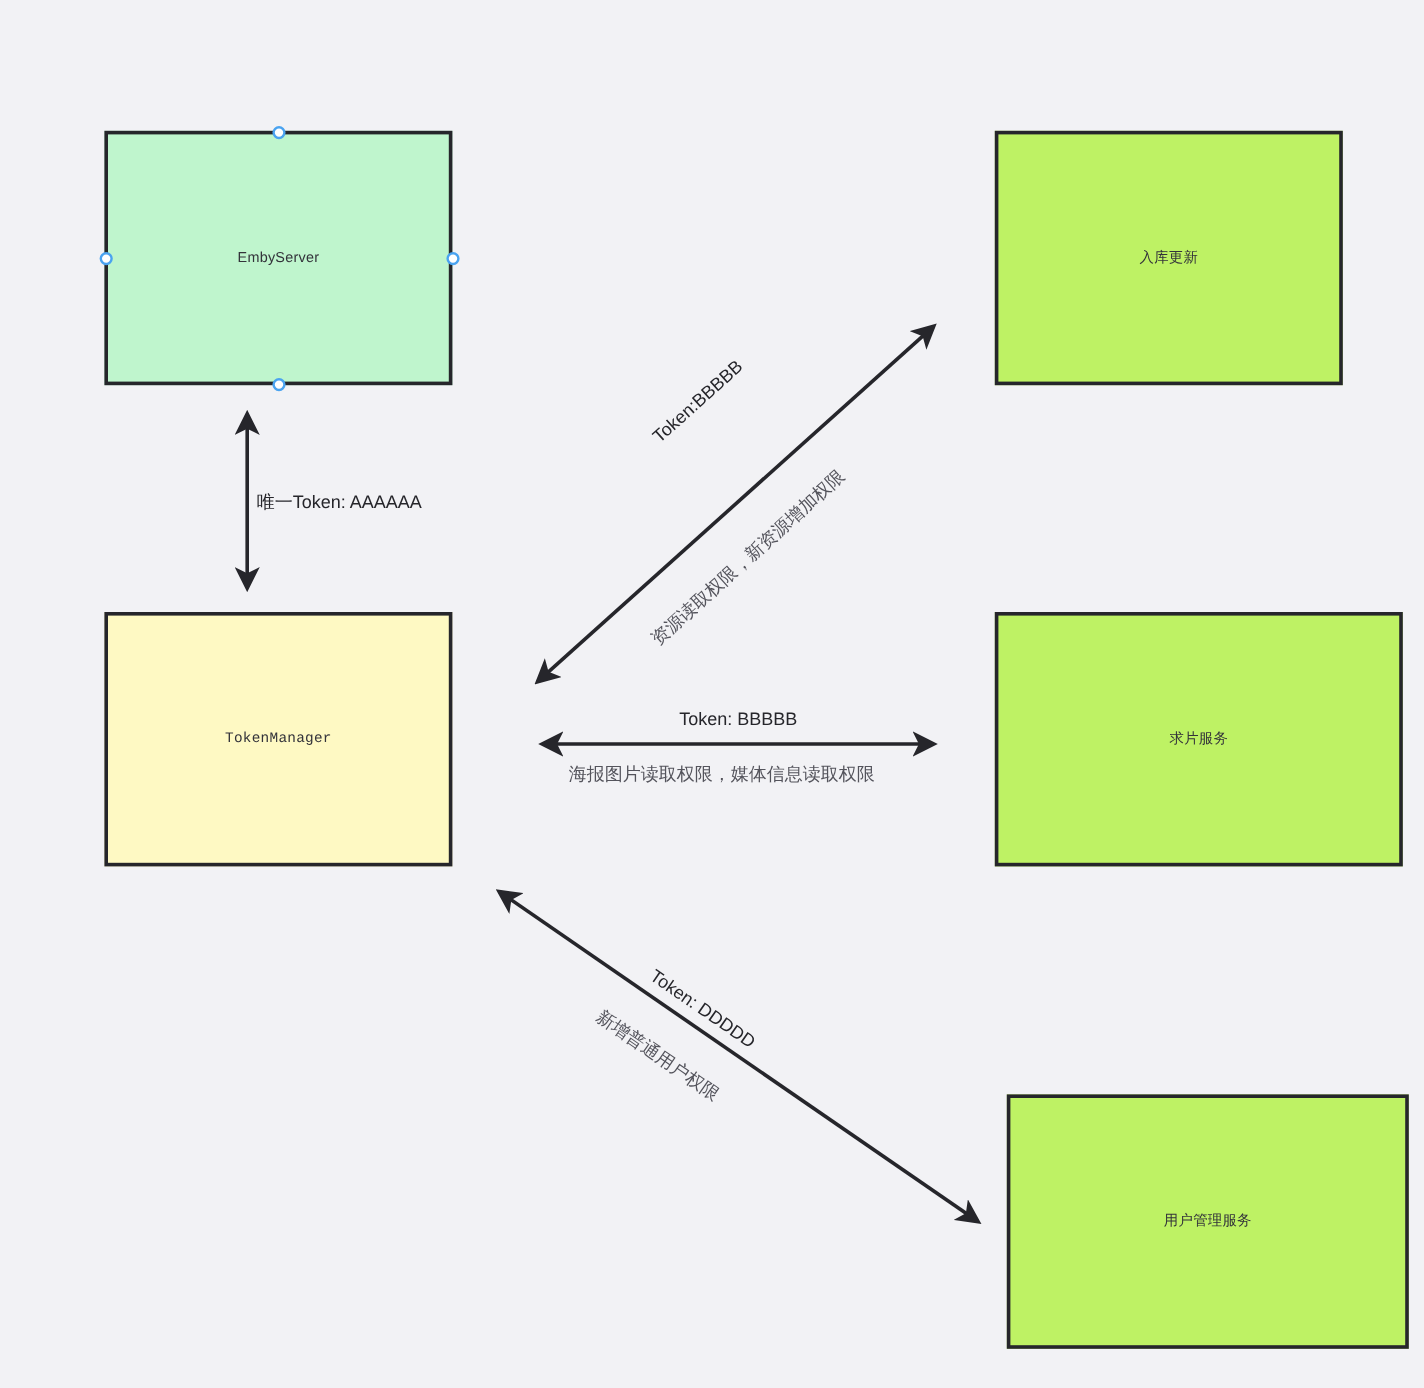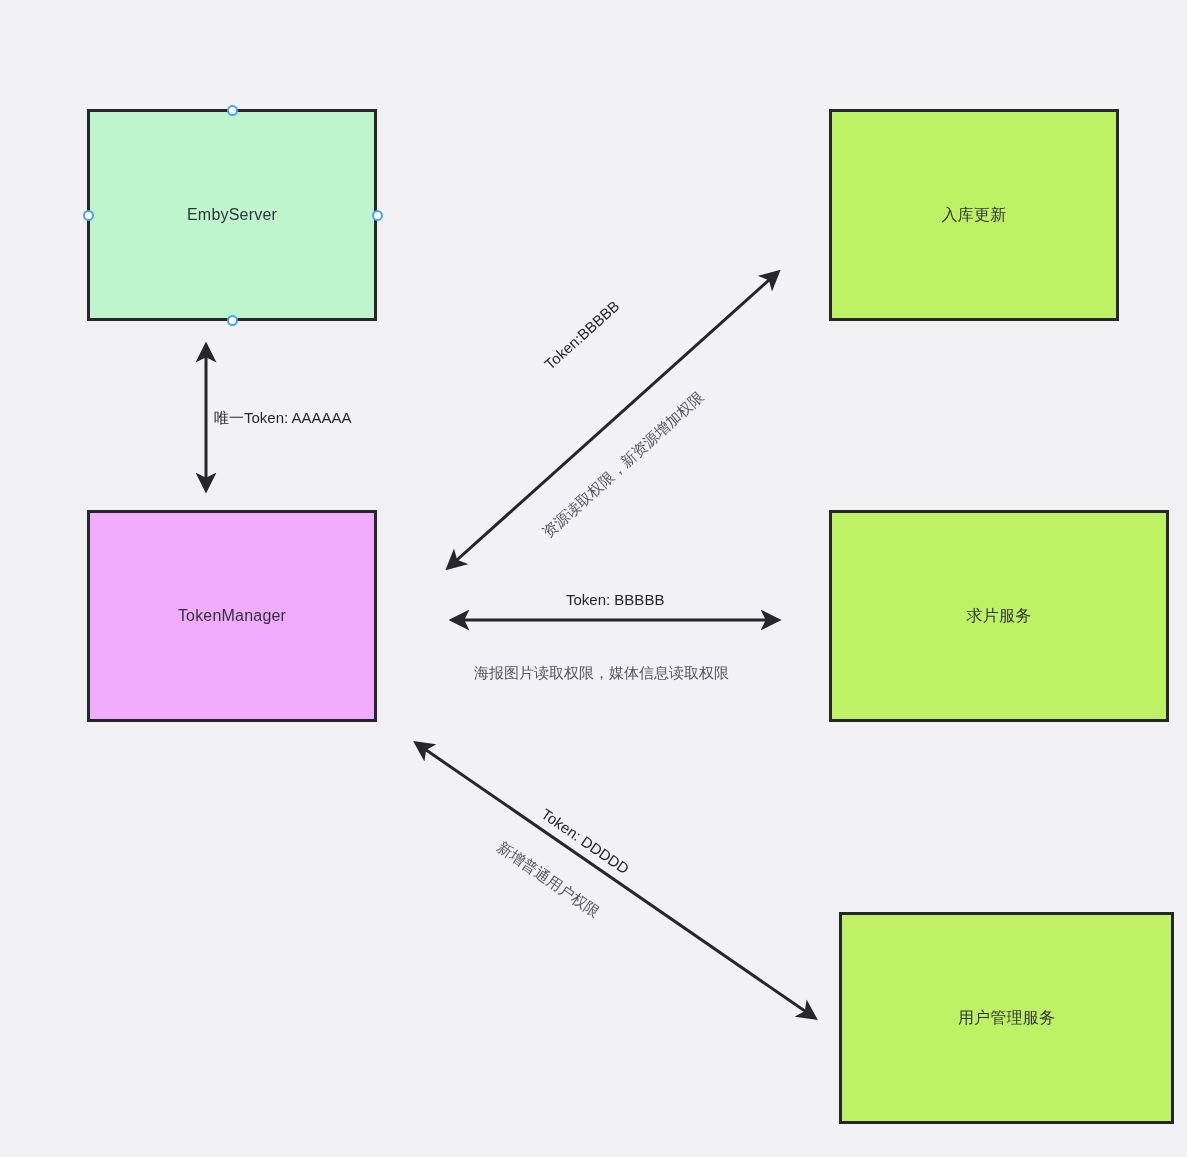--- a/index.html
+++ b/index.html
@@ -19,29 +19,29 @@
   }
   .node {
     position: absolute;
     box-sizing: border-box;
     border: 3px solid #26262b;
     display: flex;
     align-items: center;
     justify-content: center;
   }
   .node-label {
-    font-size: 16px;
+    font-size: 12px;
     color: #33333a;
     letter-spacing: 0.2px;
     line-height: 1.3;
     text-align: center;
     user-select: none;
   }
   .node-green { background: #bff5cd; }
-  .node-yellow { background: #f0abfc; }
+  .node-yellow { background: #fef9c3; font-family: Liberation Mono, monospace; }
   .node-pink   { background: #bef264; }
 
   .handle {
     position: absolute;
     width: 11px;
     height: 11px;
     box-sizing: border-box;
     border-radius: 50%;
     background: #ffffff;
     border: 2px solid #4aa3f0;
@@ -118,19 +118,19 @@
   <div class="handle" style="left:227px; top:315px;"></div>
 
   <div class="edge-label lbl-dark" style="left:214px; top:409px;">唯一Token: AAAAAA</div>
 
   <div class="edge-label lbl-dark" style="left:541px; top:360px; transform-origin: left top; transform: rotate(-41.9deg);">Token:BBBBB</div>
 
   <div class="edge-label lbl-gray" style="left:539px; top:528px; transform-origin: left top; transform: rotate(-41.9deg);">资源读取权限，新资源增加权限</div>
 
   <div class="edge-label lbl-dark" style="left:566px; top:591px;">Token: BBBBB</div>
 
-  <div class="edge-label lbl-gray" style="left:474px; top:636px;margin-top:28px;">海报图片读取权限，媒体信息读取权限</div>
+  <div class="edge-label lbl-gray" style="left:474px; top:636px;">海报图片读取权限，媒体信息读取权限</div>
 
   <div class="edge-label lbl-dark" style="left:548px; top:805px; transform-origin: left top; transform: rotate(34.6deg);">Token: DDDDD</div>
 
   <div class="edge-label lbl-gray" style="left:504px; top:838px; transform-origin: left top; transform: rotate(34.6deg);">新增普通用户权限</div>
 
 </div>
 
 </body></html>

